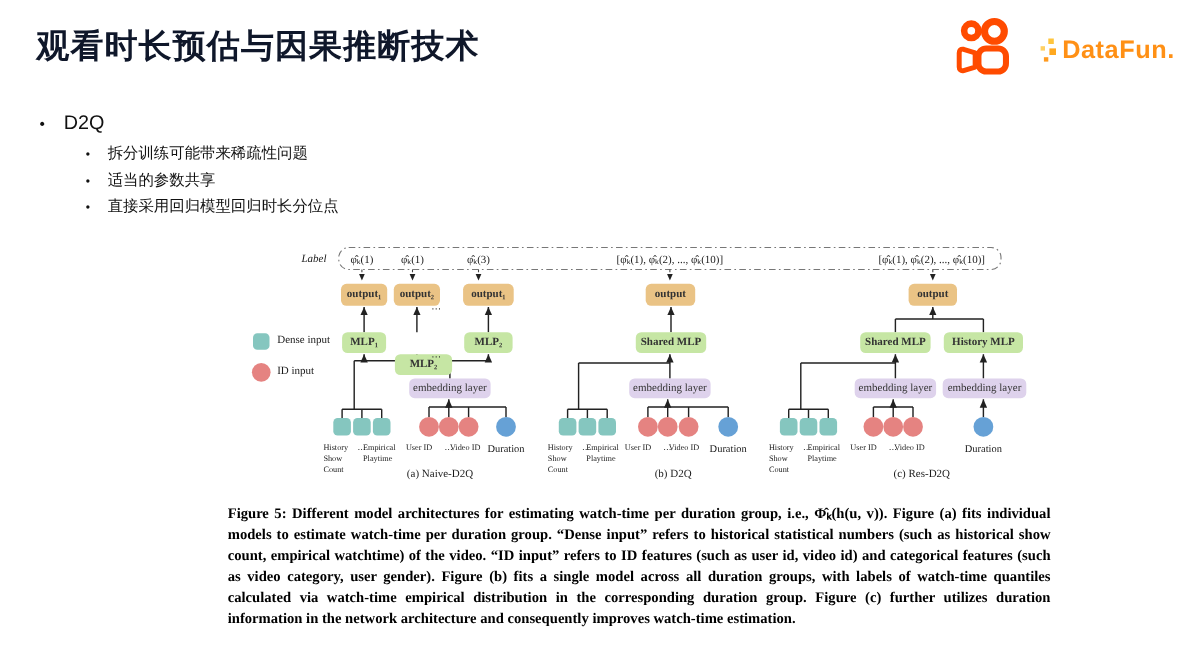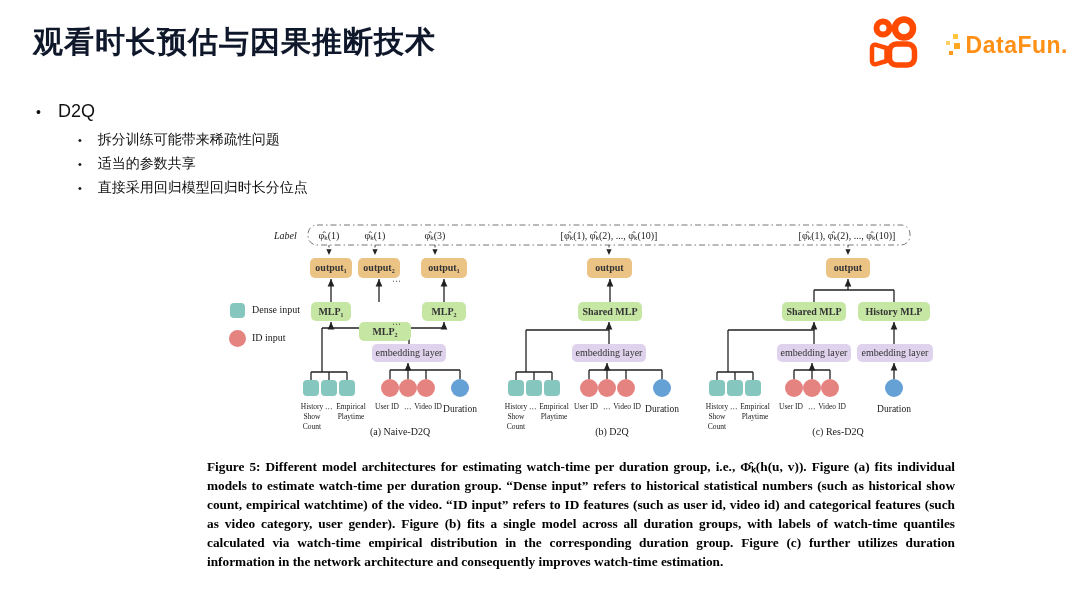--- a/index.html
+++ b/index.html
@@ -42,21 +42,21 @@
   .out{background:#eac385;top:40px;}
   .mlp{background:#c6e6a4;top:84px;height:19px;line-height:19px;}
   .emb{background:#ded2ec;top:126px;height:18px;line-height:18px;font-weight:normal;}
 
   .dots-v{position:absolute;font-size:9px;letter-spacing:1px;color:#333;}
 
   .sq{position:absolute;width:16px;height:16px;border-radius:4px;background:#85c6bf;top:162px;}
   .ci{position:absolute;width:18px;height:18px;border-radius:50%;background:#e58381;top:161px;}
   .cb{position:absolute;width:18px;height:18px;border-radius:50%;background:#66a1d6;top:161px;}
 
-  .inlbl{position:absolute;top:184px;font-size:7.5px;line-height:1.3;text-align:center;
+  .inlbl{position:absolute;top:184px;font-size:7.5px;line-height:1.3;
          white-space:pre-line;}
   .indots{position:absolute;top:186px;font-size:7.5px;}
   .durlbl{position:absolute;top:186px;font-size:9.5px;text-align:center;}
   .subcap{position:absolute;top:208px;font-size:10px;text-align:center;width:120px;}
 
   .legend-sq{position:absolute;left:8px;top:85px;width:15px;height:15px;border-radius:4px;background:#85c6bf;}
   .legend-ci{position:absolute;left:7px;top:112px;width:17px;height:17px;border-radius:50%;background:#e58381;}
   .legend-t1{position:absolute;left:30px;top:86px;font-size:10px;}
   .legend-t2{position:absolute;left:30px;top:114px;font-size:10px;}
 

